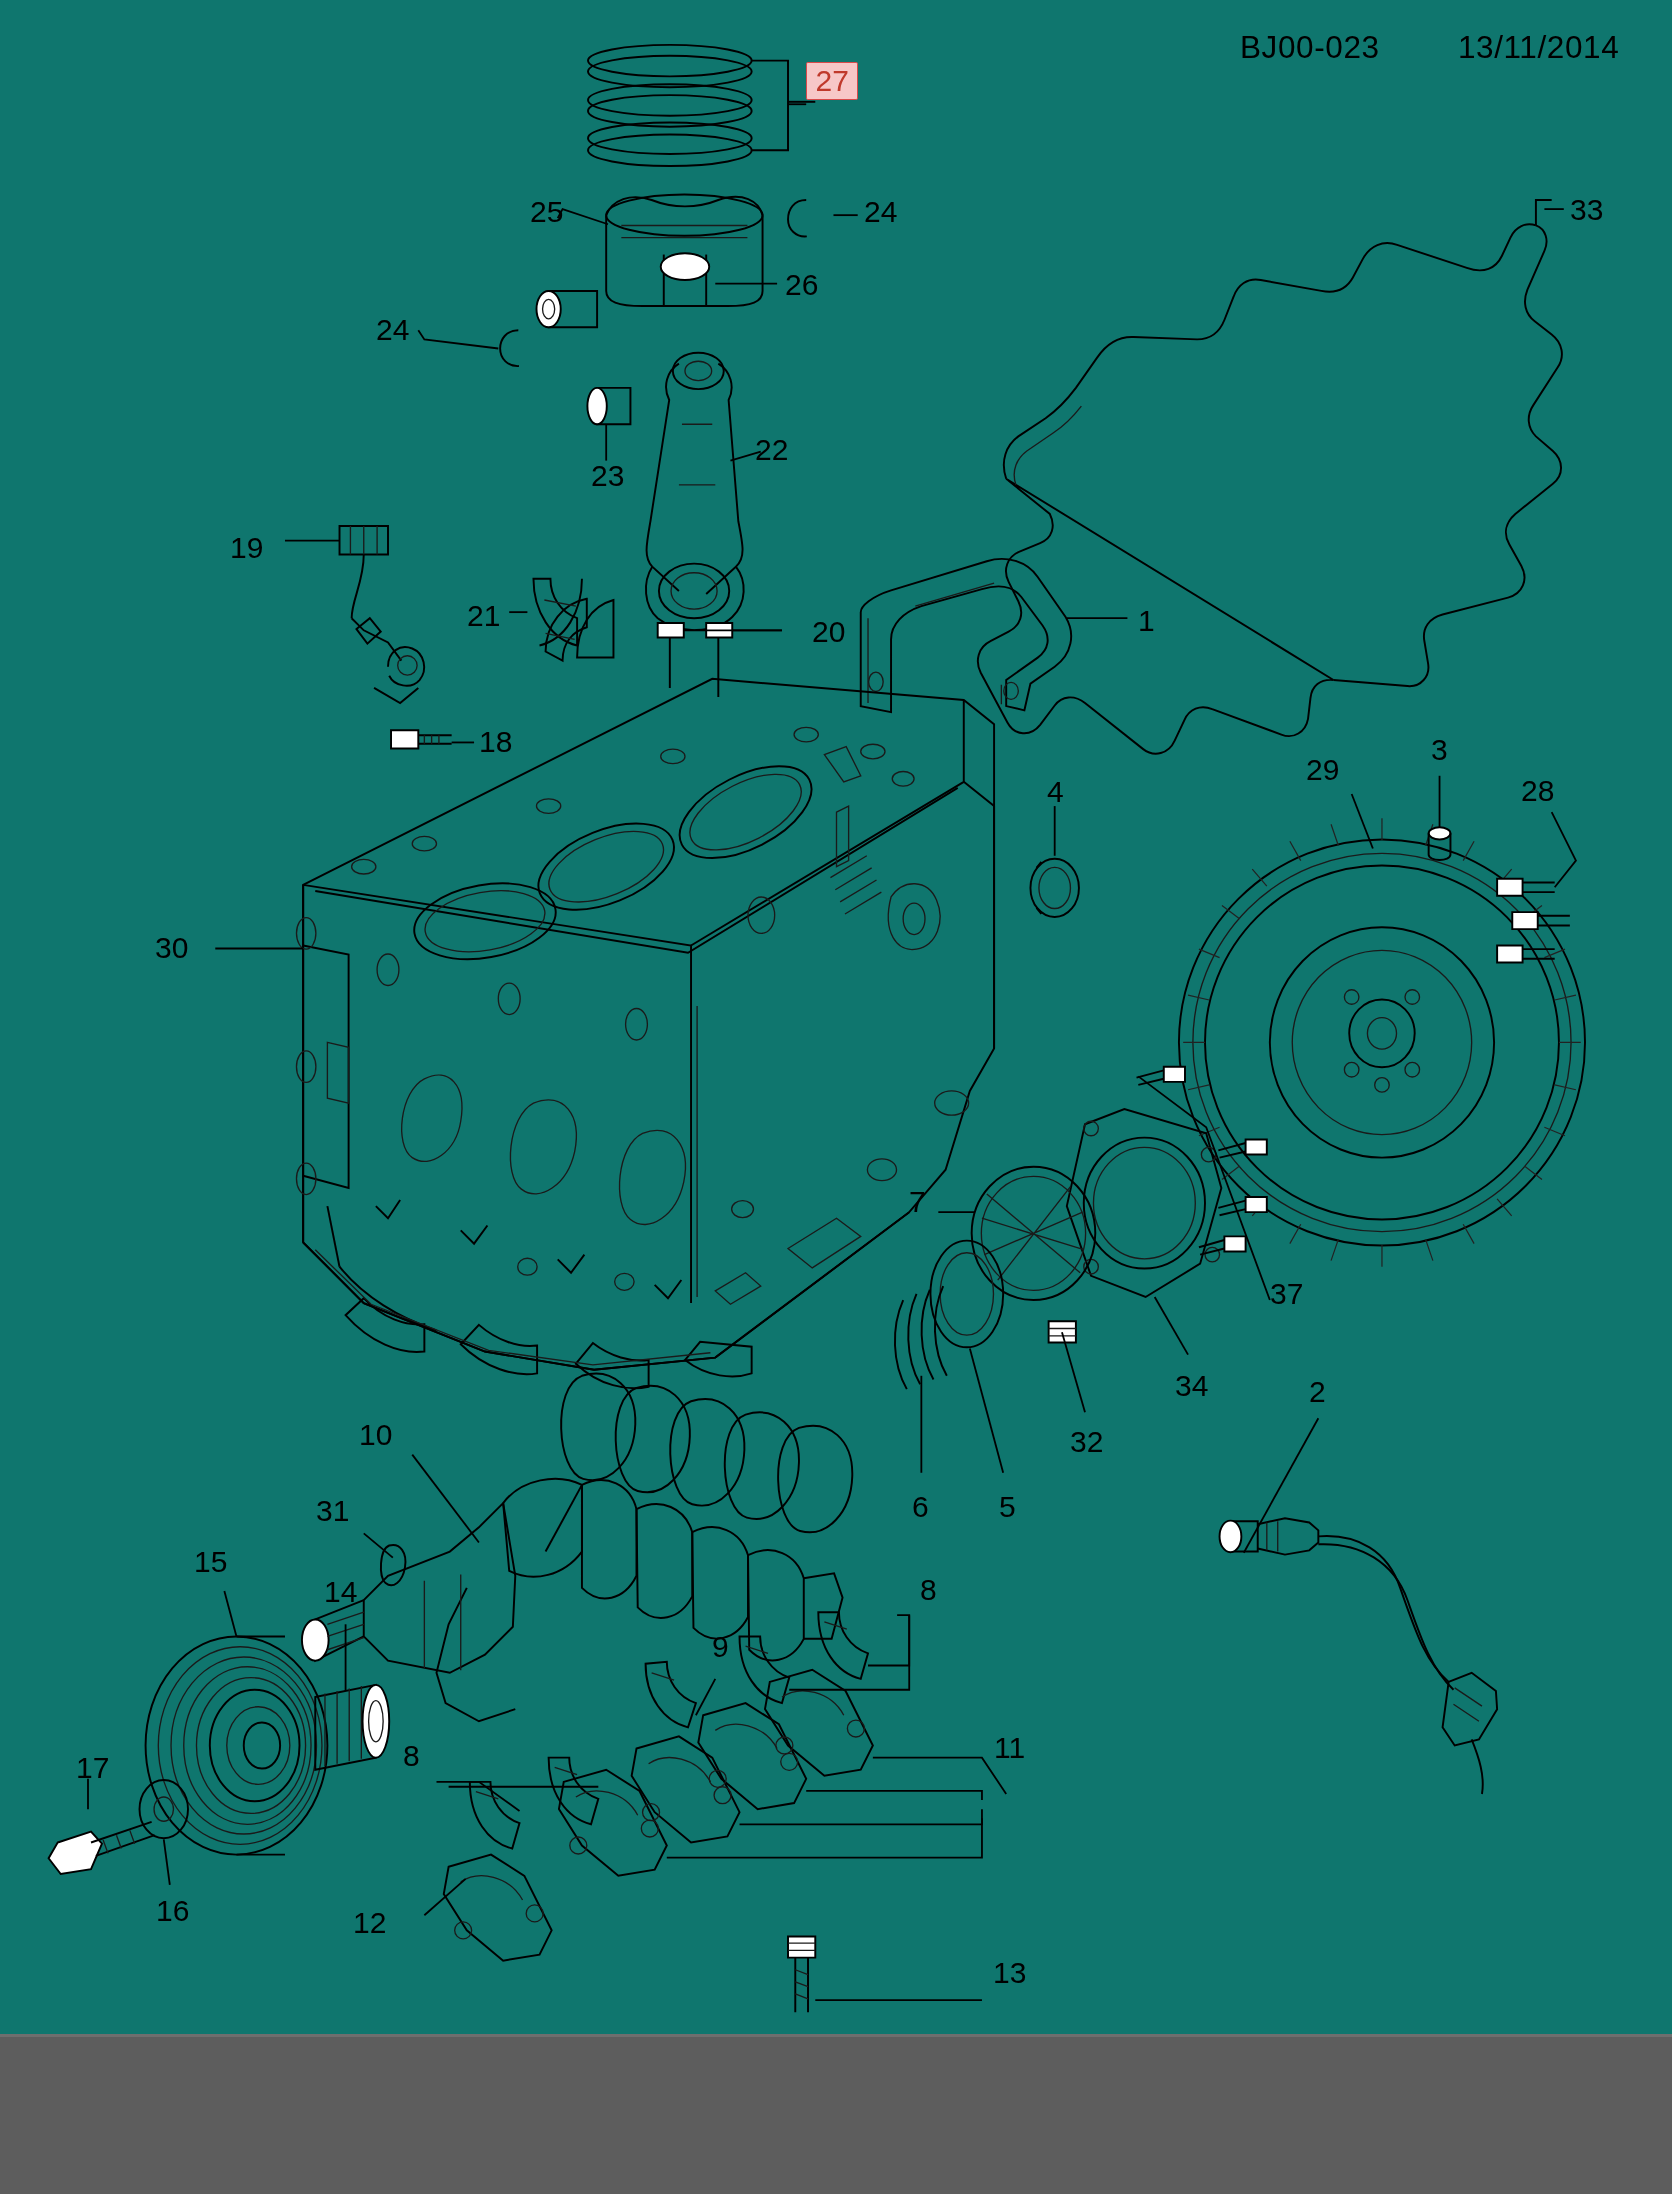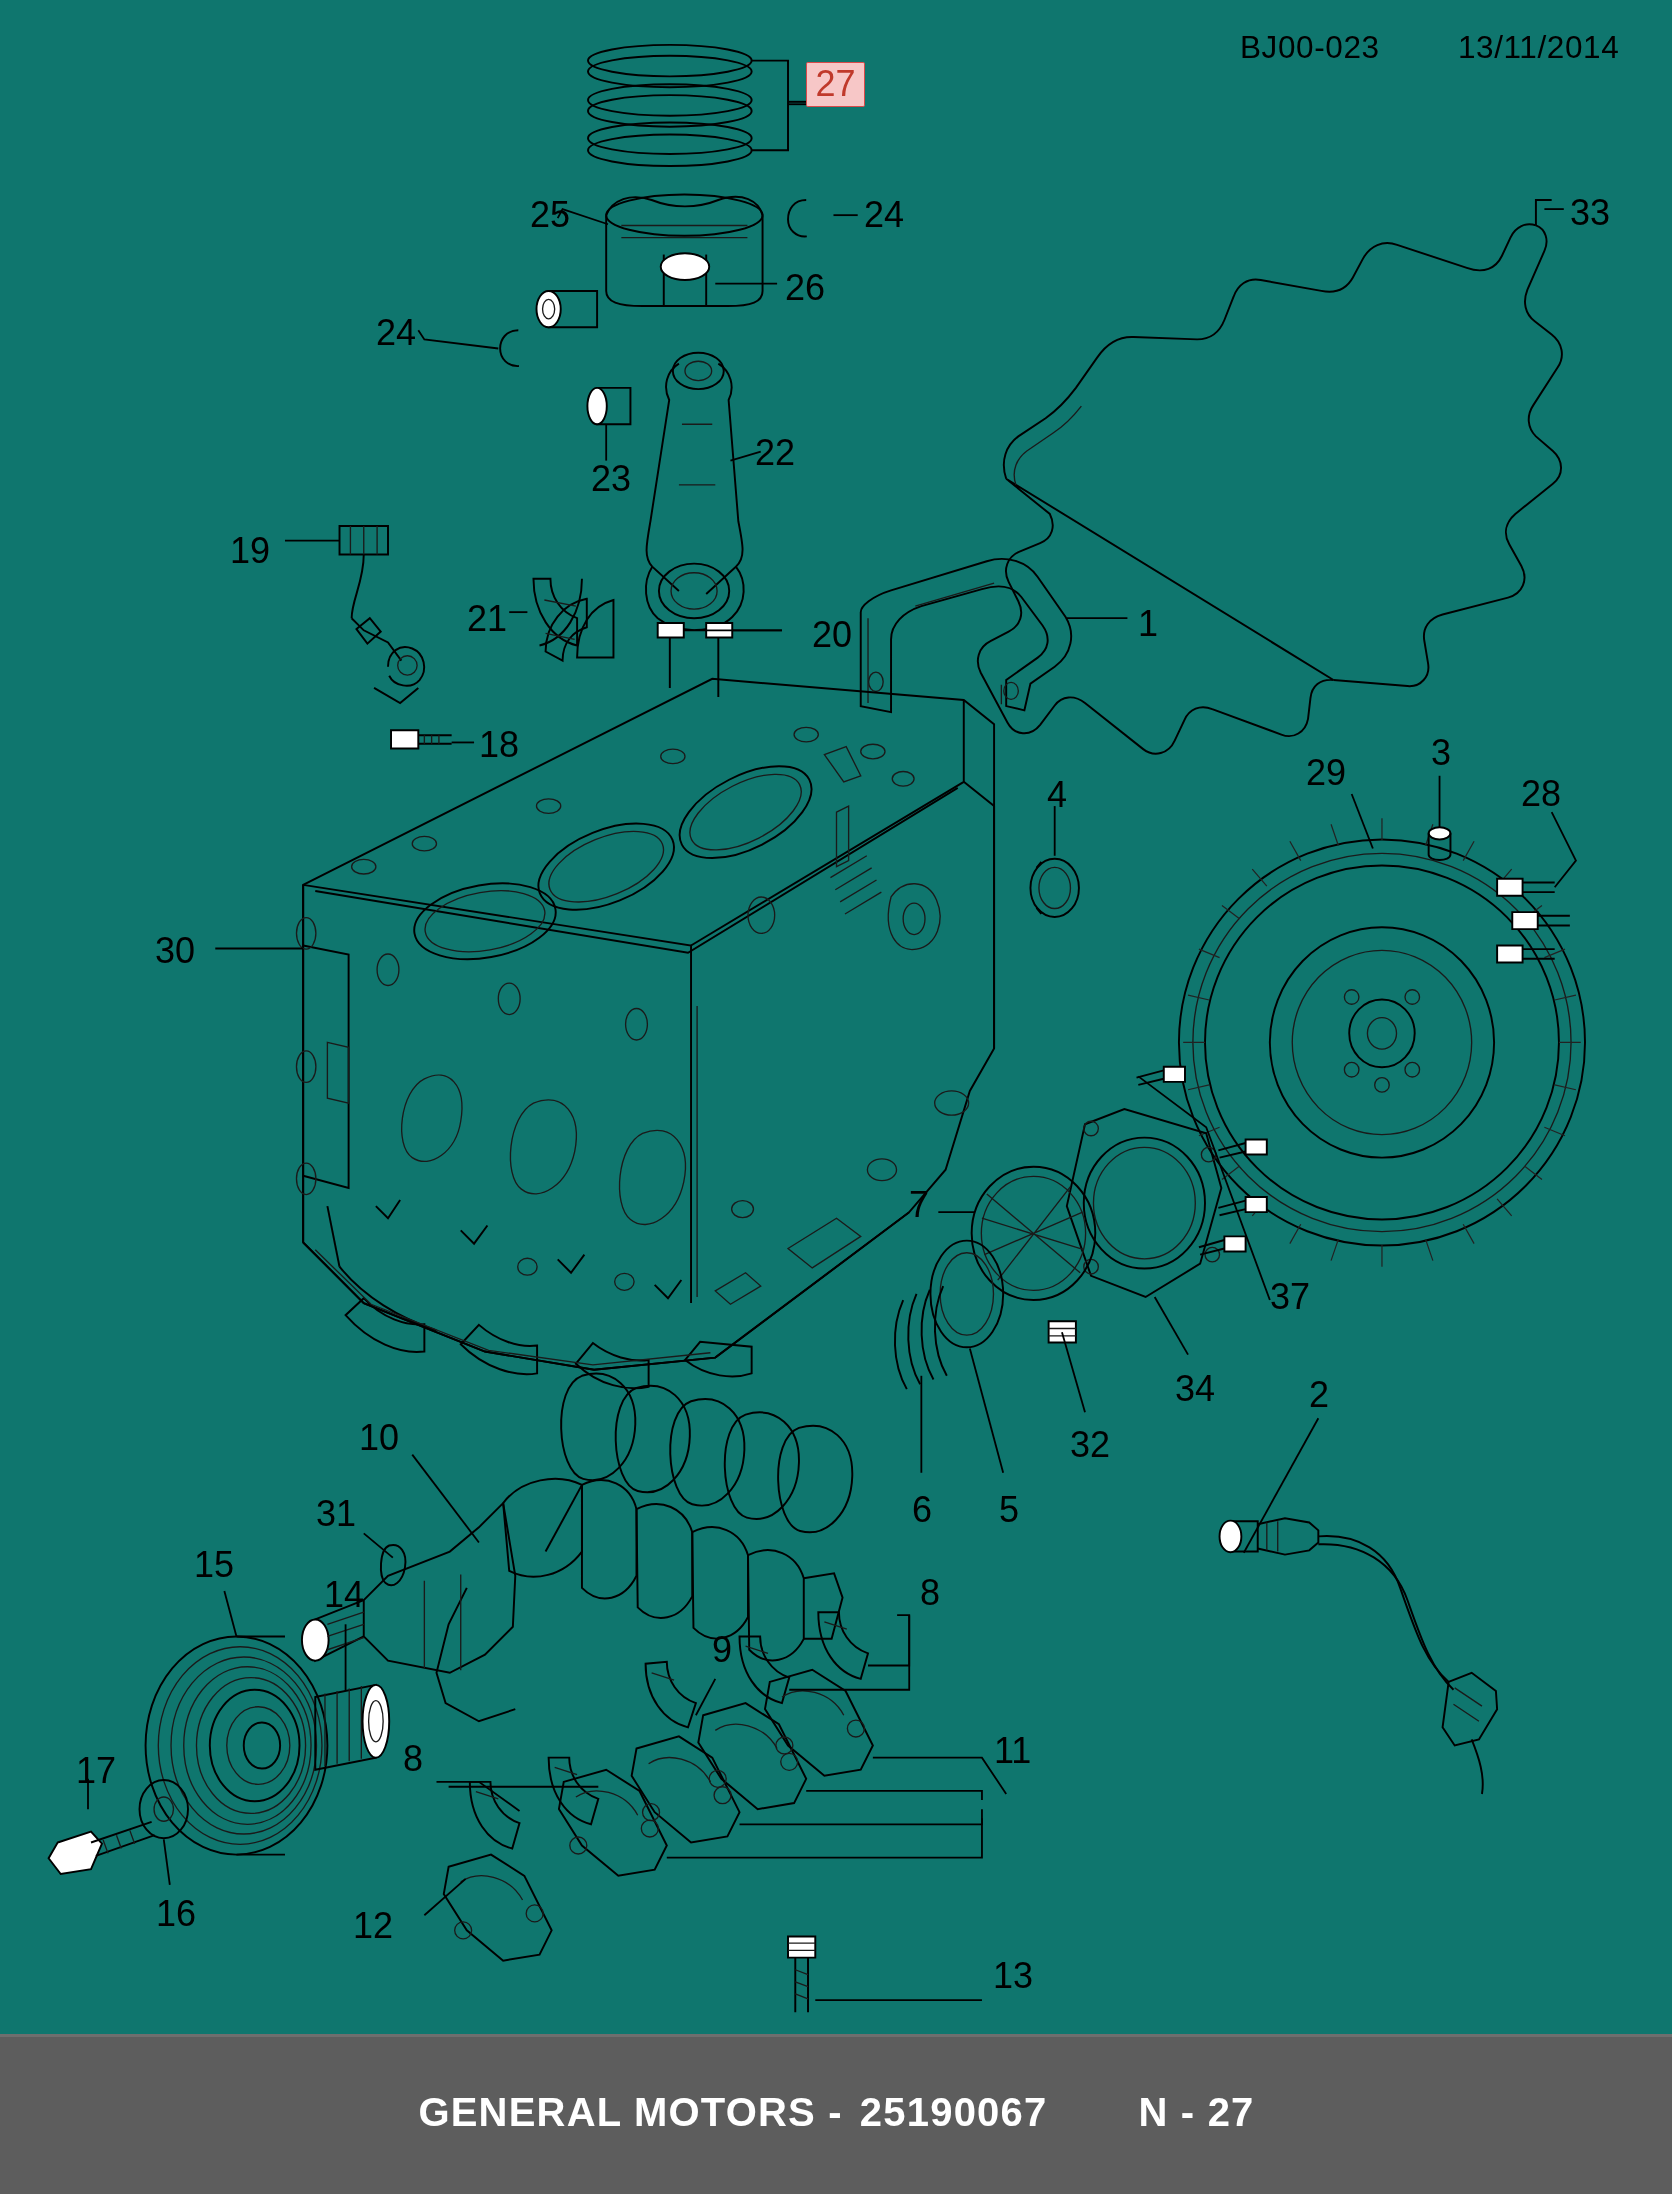--- a/index.html
+++ b/index.html
@@ -60,21 +60,21 @@
     letter-spacing: 1.2px;
     white-space: nowrap;
   }
   #foot-brand { margin-right: 17px; }
   #foot-part  { margin-right: 91px; }
   #foot-page  { }
 
   
   .callout {
     position: absolute;
-    font-size: 36px;
+    font-size: 30px;
     color: #000;
     white-space: nowrap;
     line-height: 1;
   }
   .callout.hl {
     background: #f7c7c7;
     border: 1.8px solid #d94a4a;
     color: #c0392b;
     padding: 2.4px 8.5px;
     border-radius: 1.8px;
@@ -556,20 +556,15 @@
   <div class="callout" style="left:920px; top:1575px;">8</div>
   <div class="callout" style="left:712px; top:1632px;">9</div>
   <div class="callout" style="left:403px; top:1741px;">8</div>
   <div class="callout" style="left:76px; top:1753px;">17</div>
   <div class="callout" style="left:994px; top:1733px;">11</div>
   <div class="callout" style="left:156px; top:1896px;">16</div>
   <div class="callout" style="left:353px; top:1908px;">12</div>
   <div class="callout" style="left:993px; top:1958px;">13</div>
 
   <div id="footer"></div>
-  <div id="footer-inner">
-    <span class="foot-txt" id="foot-brand">GENERAL MOTORS -</span>
-    <span class="foot-txt" id="foot-part">25190067</span>
-    <span class="foot-txt" id="foot-page">N - 27</span>
-  </div>
 
 </div>
 
 
 </body></html>

